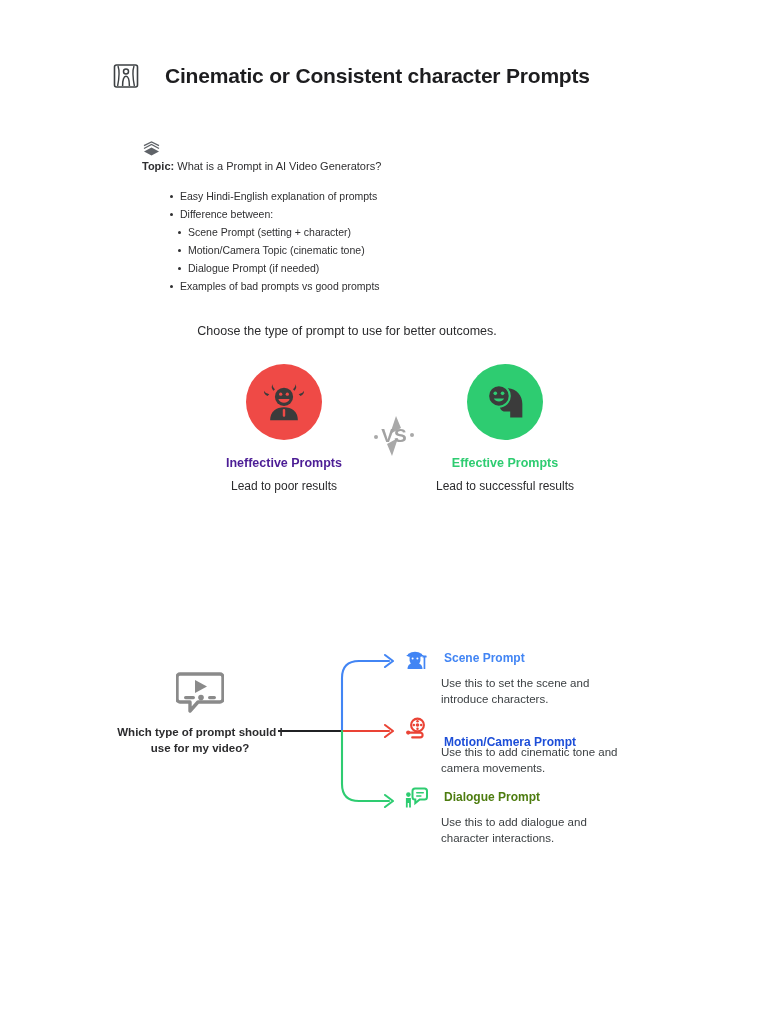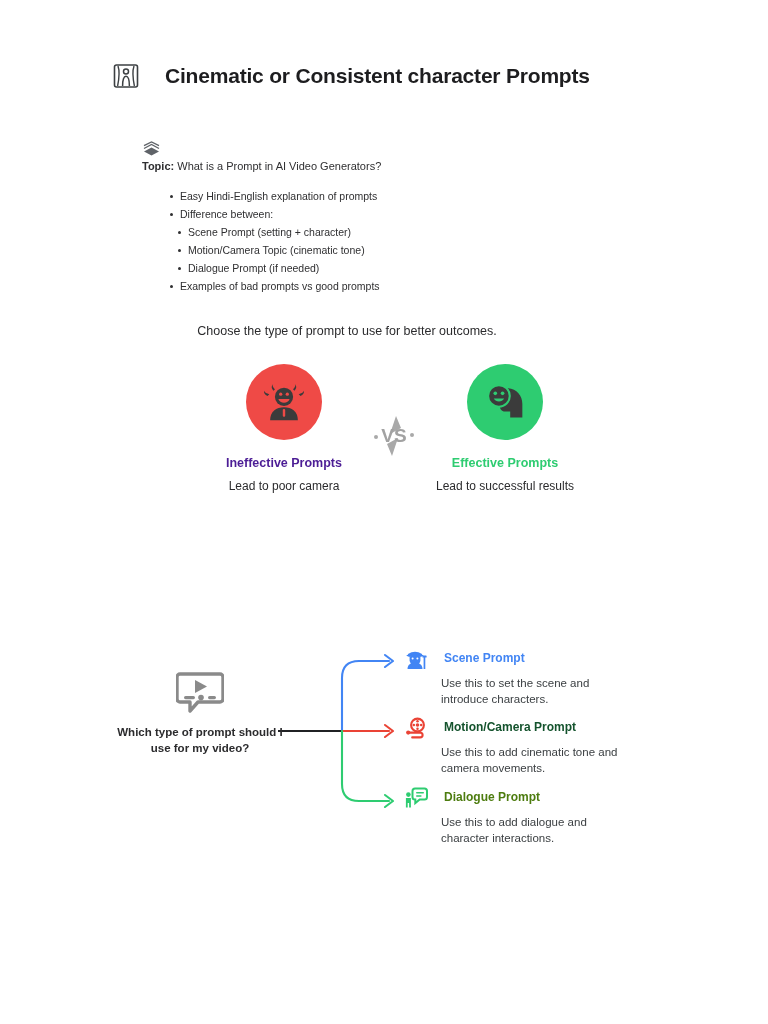--- a/index.html
+++ b/index.html
@@ -189,21 +189,21 @@
     padding-top: 3px;
   }
   .branch-desc {
     margin-left: 37px;
     margin-top: 5px;
     font-size: 11.5px;
     color: #3c4043;
     line-height: 1.42;
   }
   .branch.scene    .branch-title { color: #4285f4; }
-  .branch.motion   .branch-title { color: #14532d; }
+  .branch.motion   .branch-title { color: #1d4ed8; margin-top: 15px; }
   .branch.dialogue .branch-title { color: #4d7c0f; }
   .branch.scene    { top: 18px; }
   .branch.motion   { top: 87px; }
   .branch.dialogue { top: 157px; }
 </style>
 </head>
 <body>
 
 <div class="doc-title">
   <span class="title-icon">
@@ -264,21 +264,21 @@
           <path d="M49 23 C52 22 53.5 19.5 53 17 C52 19.5 50 20 47 21 Z" fill="#3b3b3b"></path>
           <circle cx="30" cy="24" r="10.5" fill="#3b3b3b"></circle>
           <circle cx="26.2" cy="21" r="1.9" fill="#ef4a46"></circle>
           <circle cx="33.8" cy="21" r="1.9" fill="#ef4a46"></circle>
           <path d="M23.5 26.5 A7 7 0 0 0 36.5 26.5 Z" fill="#ef4a46"></path>
           <path d="M14 51 C14 41 21 36 30 36 C39 36 46 41 46 51 Z" fill="#3b3b3b"></path>
           <rect x="28.6" y="38" width="2.8" height="9" rx="1.2" fill="#ef4a46"></rect>
         </svg>
       </div>
       <div class="cmp-title bad">Ineffective Prompts</div>
-      <div class="cmp-sub">Lead to poor camera</div>
+      <div class="cmp-sub">Lead to poor results</div>
     </div>
 
     <div class="vs-badge">
       <svg viewBox="0 0 56 56" width="56" height="56" aria-hidden="true">
         <path d="M30 8 L35 20 L24 26 Z" fill="#a9a9a9"></path>
         <path d="M26 48 L21 36 L32 30 Z" fill="#a9a9a9"></path>
         <circle cx="10" cy="29" r="2" fill="#a9a9a9"></circle>
         <circle cx="46" cy="27" r="2" fill="#a9a9a9"></circle>
         <text x="28" y="34" font-family="Liberation Sans, sans-serif" font-size="19" font-weight="700" fill="#a2a2a2" text-anchor="middle">VS</text>
       </svg>

